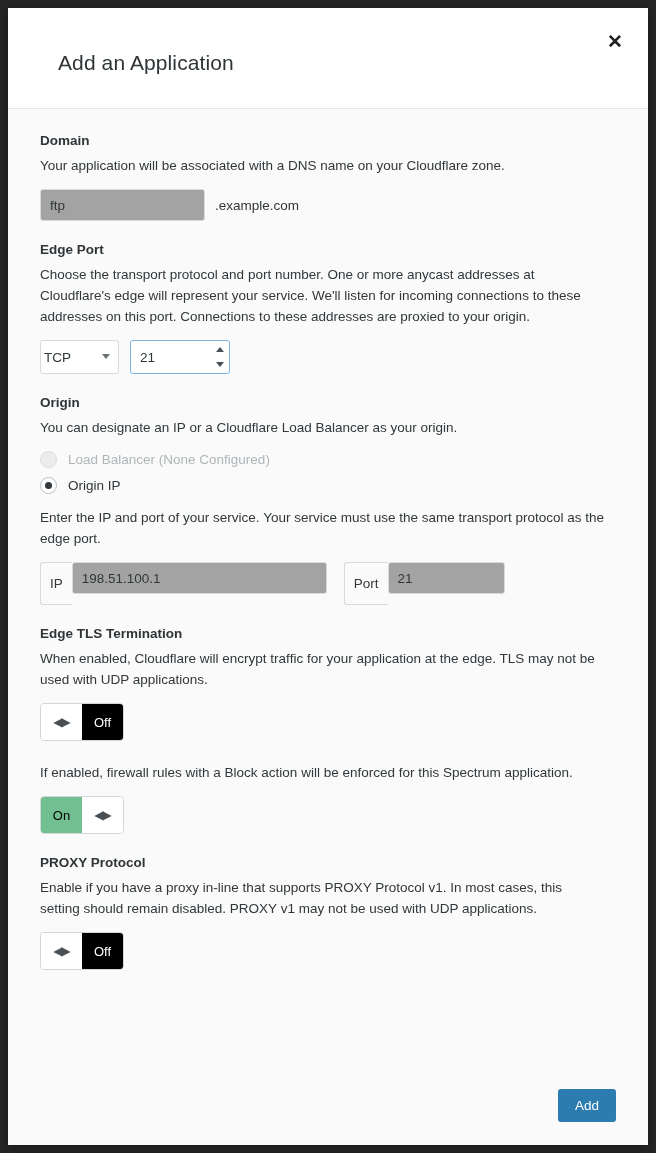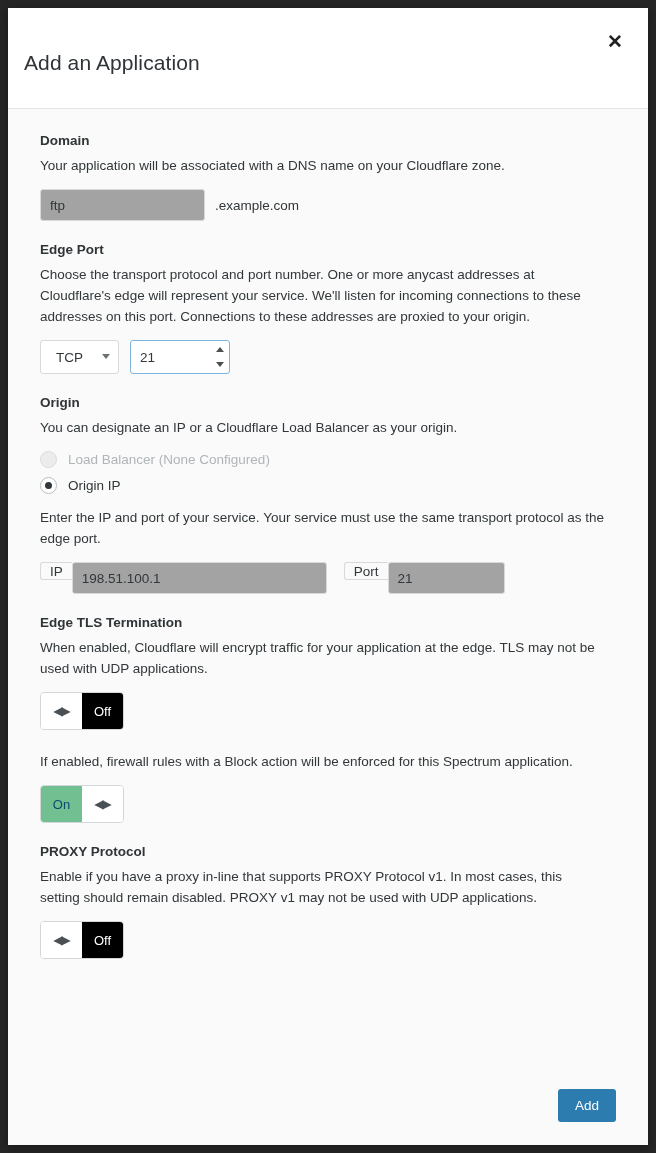--- a/index.html
+++ b/index.html
@@ -42,21 +42,21 @@
     overflow: hidden;
   }
   .modal-header {
     position: relative;
     height: 101px;
     border-bottom: 1px solid #e4e6e7;
     background: #ffffff;
   }
   .modal-title {
     position: absolute;
-    left: 16px;
+    left: 50px;
     top: 43px;
     font-size: 21px;
     color: #2f3437;
     font-weight: normal;
     letter-spacing: 0.1px;
   }
   .close-btn {
     position: absolute;
     right: 20px;
     top: 20px;
@@ -123,21 +123,21 @@
   .select-wrap select {
     -webkit-appearance: none;
     appearance: none;
     width: 79px;
     height: 34px;
     border: 1px solid #d9d9d9;
     border-radius: 3px;
     background: #fff;
     font-size: 13.5px;
     color: #31373a;
-    padding: 0 15px;
+    padding: 0 3px;
     font-family: "Liberation Sans", sans-serif;
     outline: none;
   }
   .select-caret {
     position: absolute;
     right: 9px;
     top: 14px;
     width: 0; height: 0;
     border-left: 4.5px solid transparent;
     border-right: 4.5px solid transparent;
@@ -216,21 +216,21 @@
   .radio.disabled { background: #ececec; border-color: #dcdcdc; cursor: default; }
   .radio-label { font-size: 13.5px; color: #31373a; }
   .radio-label.disabled { color: #b0b5b8; }
 
   
   .ip-group {
     display: flex;
     align-items: center;
   }
   .field-addon {
-    height: 18px;
+    height: 43px;
     min-width: 30px;
     padding: 0 9px;
     border: 1px solid #d9d9d9;
     border-right: none;
     border-radius: 3px 0 0 3px;
     background: #fafafa;
     display: flex;
     align-items: center;
     font-size: 13.5px;
     color: #31373a;
@@ -268,21 +268,21 @@
     color: #4a5054;
     letter-spacing: -1px;
     font-size: 12px;
   }
   .toggle .label-off {
     background: #000000;
     color: #ffffff;
   }
   .toggle .label-on {
     background: #72c091;
-    color: #0c4a6e;
+    color: #000000;
   }
 
   .footer-btn {
     position: absolute;
     right: 32px;
     bottom: 23px;
     background: #2c7cb0;
     color: #fff;
     border: none;
     border-radius: 3px;

